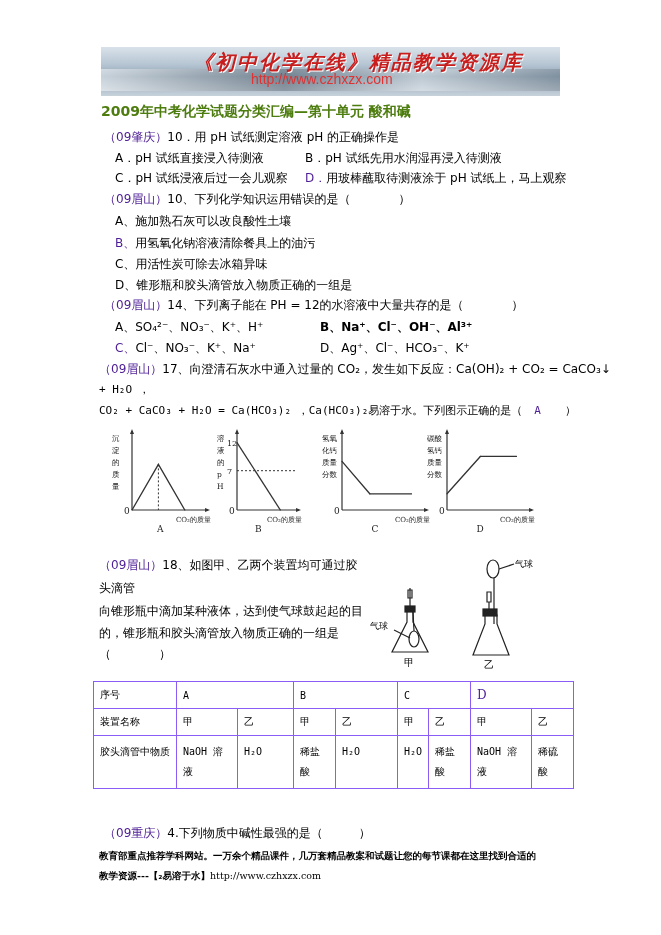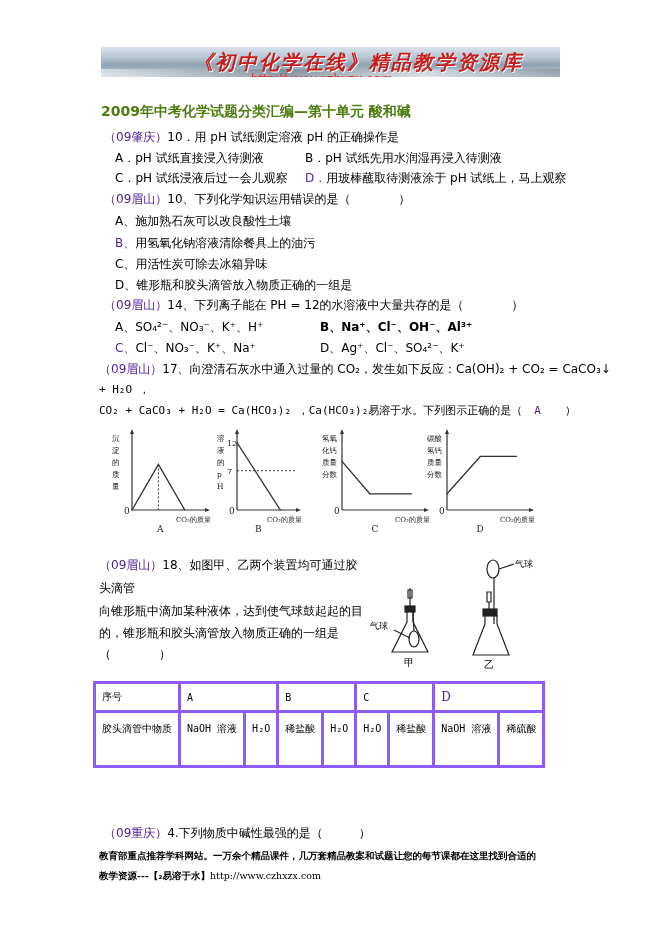--- a/index.html
+++ b/index.html
@@ -1,34 +1,34 @@
 <!DOCTYPE html>
 <html><head>
 <meta charset="utf-8">
 <style>
   html, body { margin:0; padding:0; background:#fff; }
   body { width:661px; height:935px; position:relative; overflow:hidden;
          font-family:"DejaVu Serif","Liberation Serif",serif; color:#000; font-size:12px; }
   .abs { position:absolute; white-space:nowrap; }
   .red { color:#4c1d95; }
-  .banner { left:101px; top:47px; width:459px; height:30px; overflow:hidden;
+  .banner { left:101px; top:47px; width:459px; height:49px; overflow:hidden;
             background:linear-gradient(180deg,#d9e2ea 0%,#b7c6d3 35%,#8fa3b4 60%,#c7d2db 100%); }
   .banner .mist { position:absolute; left:0; top:22px; width:100%; height:22px;
             background:linear-gradient(90deg,rgba(255,255,255,.5),rgba(60,70,80,.35) 40%,rgba(255,255,255,.4) 70%,rgba(90,100,110,.3)); }
   .banner .title { position:absolute; left:92px; top:2px; font-size:20px; font-style:italic; font-weight:bold;
             color:#c81e1e; letter-spacing:2px; font-family:"DejaVu Serif",serif; text-shadow:1px 1px 0 #fff; }
   .banner .url { position:absolute; left:150px; top:24px; font-size:14px; color:#d33;
             font-family:"Liberation Sans",sans-serif; }
   .h1 { left:101px; top:103px; font-size:14px; font-weight:bold; color:#4d7c0f; font-family:"DejaVu Sans",sans-serif; }
   .q { font-size:12px; font-family:"DejaVu Sans",sans-serif; }
   .mono { font-family:"DejaVu Sans Mono",monospace; font-size:11px; }
   .chart { position:absolute; }
   .chart text { font-family:"DejaVu Serif",serif; fill:#222; }
   table.t { position:absolute; left:93px; top:681px; border-collapse:collapse; font-family:"DejaVu Sans Mono",monospace; font-size:10px; }
-  table.t td { border:3px solid #8b5cf6; padding:0 6px; height:26px; vertical-align:middle; }
+  table.t td { border:1px solid #8b5cf6; padding:0 6px; height:26px; vertical-align:middle; }
   table.t tr.tall td { height:46px; vertical-align:top; padding-top:6px; line-height:20px; }
   .foot { font-family:"DejaVu Sans",sans-serif; font-size:9.5px; font-weight:bold; }
 </style>
 </head>
 <body>
 
 <div class="abs banner">
   <div class="mist"></div>
   <div class="title">《初中化学在线》精品教学资源库</div>
   <div class="url">http://www.czhxzx.com</div>
@@ -51,21 +51,21 @@
 <div class="abs q" style="left:115px;top:235px;"><span class="red">B、</span><span>用氢氧化钠溶液清除餐具上的油污</span></div>
 <div class="abs q" style="left:115px;top:256px;"><span>C、</span><span>用活性炭可除去冰箱异味</span></div>
 <div class="abs q" style="left:115px;top:277px;"><span>D、</span><span>锥形瓶和胶头滴管放入物质正确的一组是</span></div>
 
 <div class="abs q" style="left:104px;top:297px;">
   <span class="red">（09眉山）</span><span>14、下列离子能在 PH = 12的水溶液中大量共存的是（　　　　）</span>
 </div>
 <div class="abs q" style="left:115px;top:319px;"><span>A、</span><span>SO₄²⁻、NO₃⁻、K⁺、H⁺</span></div>
 <div class="abs q" style="left:320px;top:319px;font-weight:bold;"><span>B、</span><span>Na⁺、Cl⁻、OH⁻、Al³⁺</span></div>
 <div class="abs q" style="left:115px;top:340px;"><span class="red">C、</span><span>Cl⁻、NO₃⁻、K⁺、Na⁺</span></div>
-<div class="abs q" style="left:320px;top:340px;"><span>D、</span><span>Ag⁺、Cl⁻、SO₄²⁻、K⁺</span></div>
+<div class="abs q" style="left:320px;top:340px;"><span>D、</span><span>Ag⁺、Cl⁻、HCO₃⁻、K⁺</span></div>
 
 <div class="abs q" style="left:99px;top:361px;">
   <span class="red">（09眉山）</span><span>17、向澄清石灰水中通入过量的 CO₂，发生如下反应：Ca(OH)₂ + CO₂ = CaCO₃↓</span>
 </div>
 <div class="abs mono" style="left:99px;top:382px;">+ H₂O ，</div>
 <div class="abs mono" style="left:99px;top:403px;">
   <span>CO₂ + CaCO₃ + H₂O = Ca(HCO₃)₂ ，Ca(HCO₃)₂易溶于水。下列图示正确的是（</span><span style="display:inline-block;width:12px"></span><span class="red">A</span><span style="display:inline-block;width:24px"></span><span>）</span>
 </div>
 
 <svg class="chart" id="charts" style="left:110px;top:425px;" width="440" height="110">
@@ -177,20 +177,31 @@
 
 <table class="t">
   <tbody>
       <tr>
     <td style="width:70px">序号</td>
     <td colspan="2">A</td>
     <td colspan="2">B</td>
     <td colspan="2">C</td>
     <td colspan="2" class="red" style="font-family:'DejaVu Serif',serif;font-size:12px">D</td>
   </tr>
+  <tr>
+    <td>装置名称</td>
+    <td style="width:48px">甲</td>
+    <td style="width:43px">乙</td>
+    <td style="width:29px">甲</td>
+    <td style="width:49px">乙</td>
+    <td style="width:15px">甲</td>
+    <td style="width:29px">乙</td>
+    <td style="width:48px">甲</td>
+    <td style="width:29px">乙</td>
+  </tr>
   <tr class="tall">
     <td style="white-space:normal">胶头滴管中物质</td>
     <td>NaOH 溶液</td>
     <td>H₂O</td>
     <td>稀盐酸</td>
     <td>H₂O</td>
     <td>H₂O</td>
     <td style="white-space:normal">稀盐酸</td>
     <td>NaOH 溶液</td>
     <td style="white-space:normal">稀硫酸</td>

